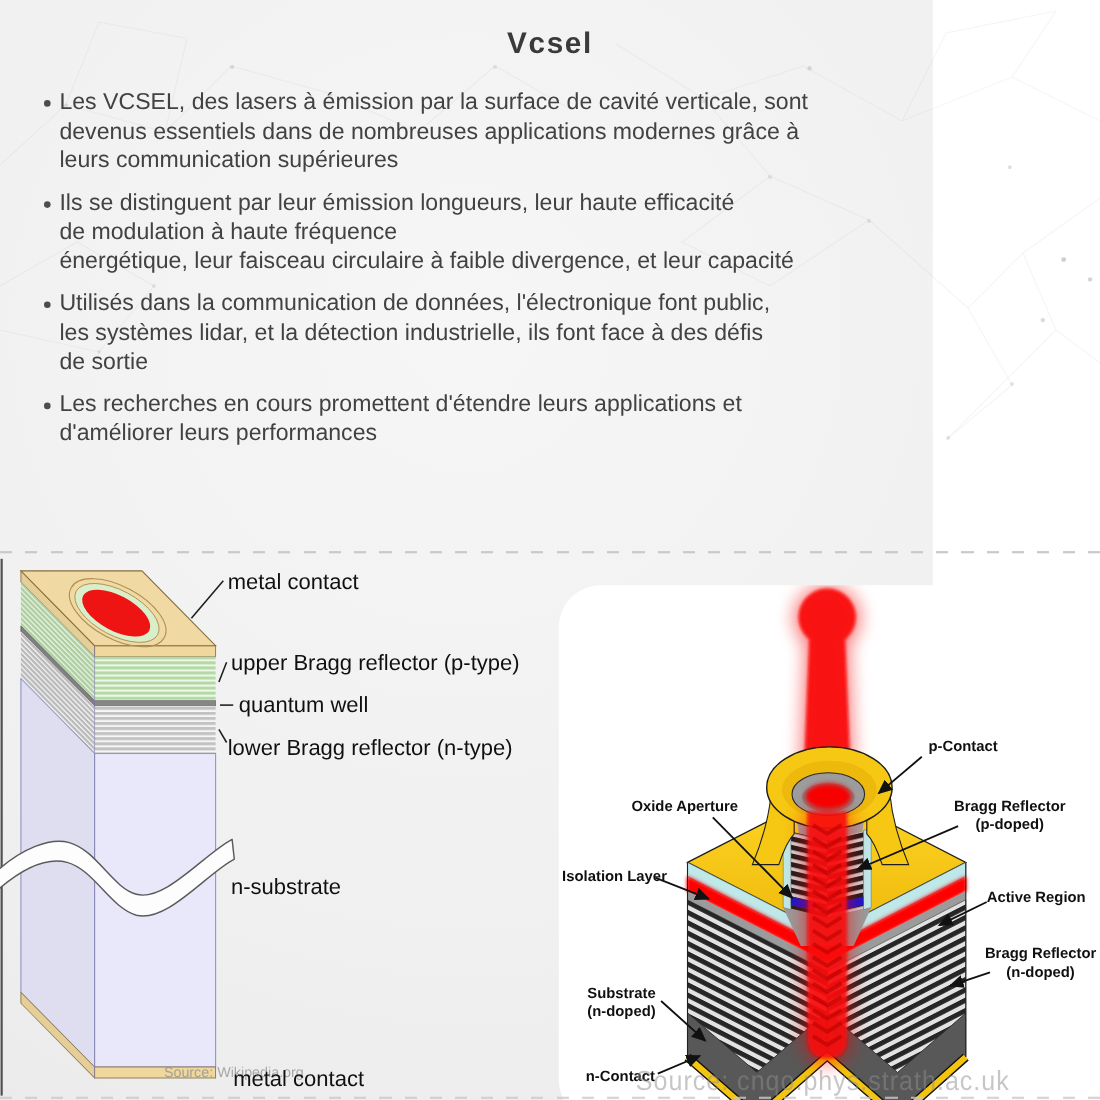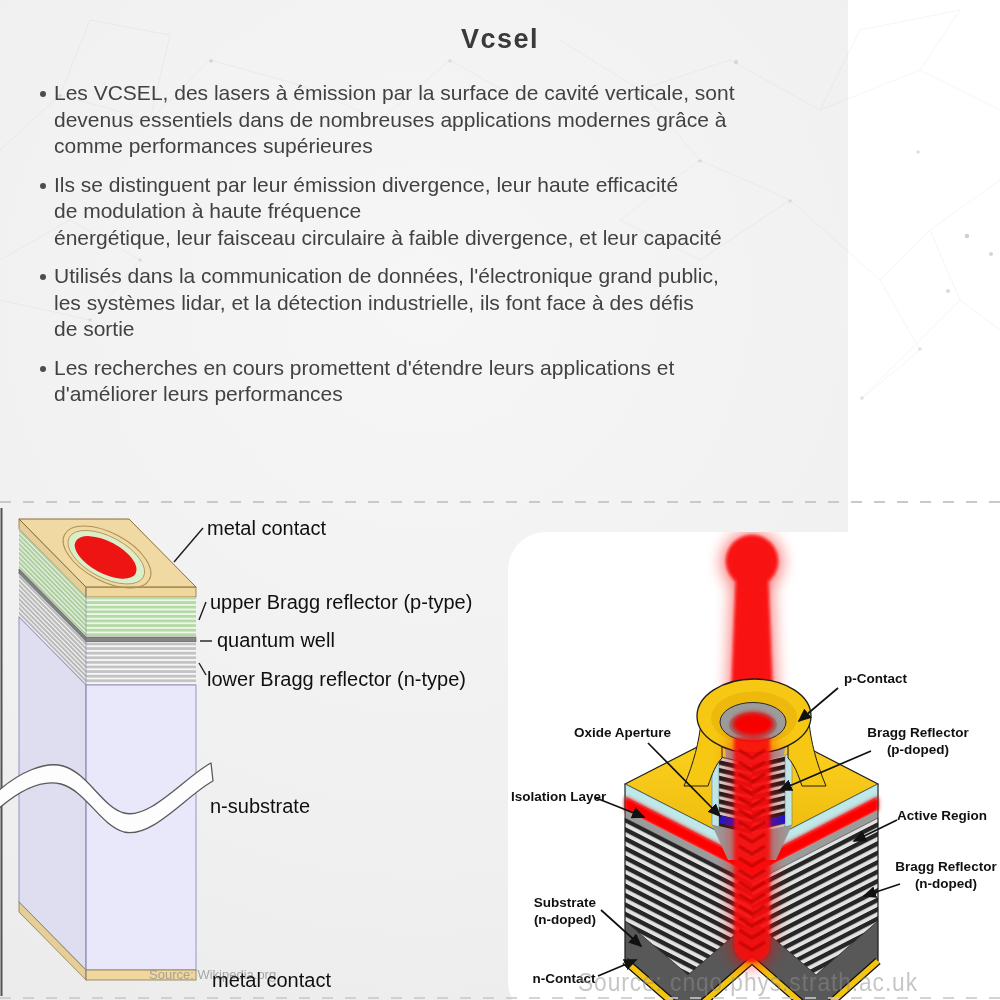--- a/index.html
+++ b/index.html
@@ -68,35 +68,35 @@
   </svg>
 
   <h1 class="title">Vcsel</h1>
 
   <div class="bullets">
     <div class="bullet">
       <span class="dot"></span>
       <div class="blines">
         <div>Les VCSEL, des lasers à émission par la surface de cavité verticale, sont</div>
         <div>devenus essentiels dans de nombreuses applications modernes grâce à</div>
-        <div>comme performances supérieures</div>
-      </div>
-    </div>
-    <div class="bullet">
-      <span class="dot"></span>
-      <div class="blines">
-        <div>Ils se distinguent par leur émission divergence, leur haute efficacité</div>
+        <div>leurs communication supérieures</div>
+      </div>
+    </div>
+    <div class="bullet">
+      <span class="dot"></span>
+      <div class="blines">
+        <div>Ils se distinguent par leur émission longueurs, leur haute efficacité</div>
         <div>de modulation à haute fréquence</div>
         <div>énergétique, leur faisceau circulaire à faible divergence, et leur capacité</div>
       </div>
     </div>
     <div class="bullet">
       <span class="dot"></span>
       <div class="blines">
-        <div>Utilisés dans la communication de données, l'électronique grand public,</div>
+        <div>Utilisés dans la communication de données, l'électronique font public,</div>
         <div>les systèmes lidar, et la détection industrielle, ils font face à des défis</div>
         <div>de sortie</div>
       </div>
     </div>
     <div class="bullet">
       <span class="dot"></span>
       <div class="blines">
         <div>Les recherches en cours promettent d'étendre leurs applications et</div>
         <div>d'améliorer leurs performances</div>
       </div>

